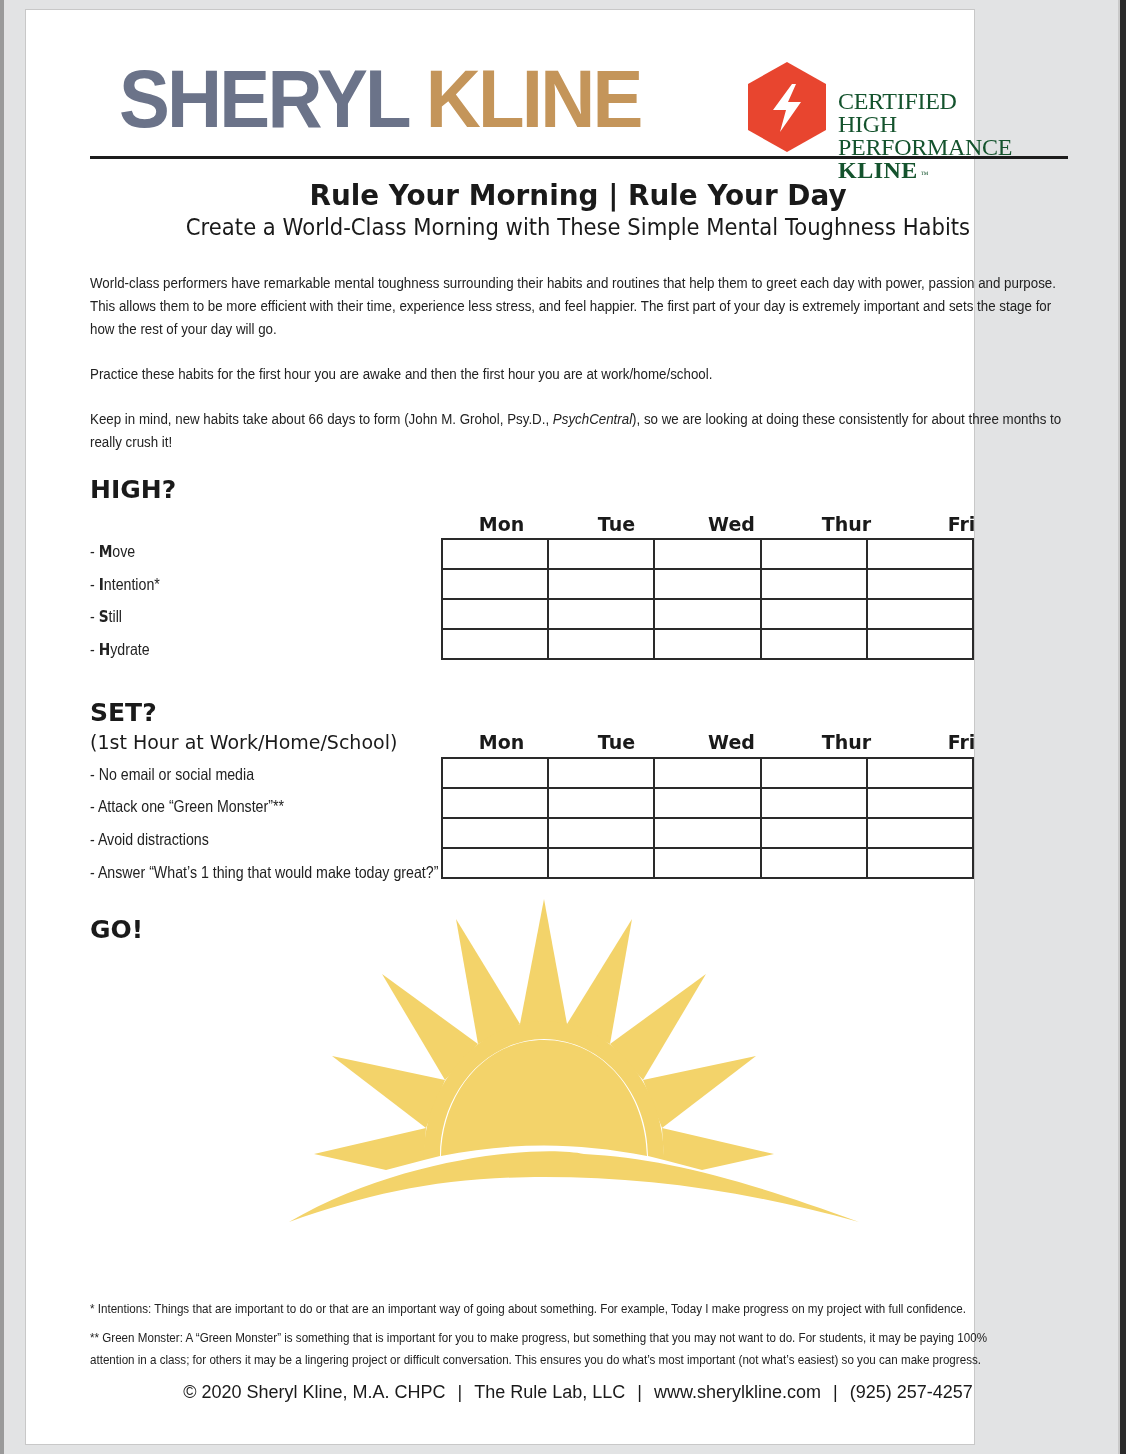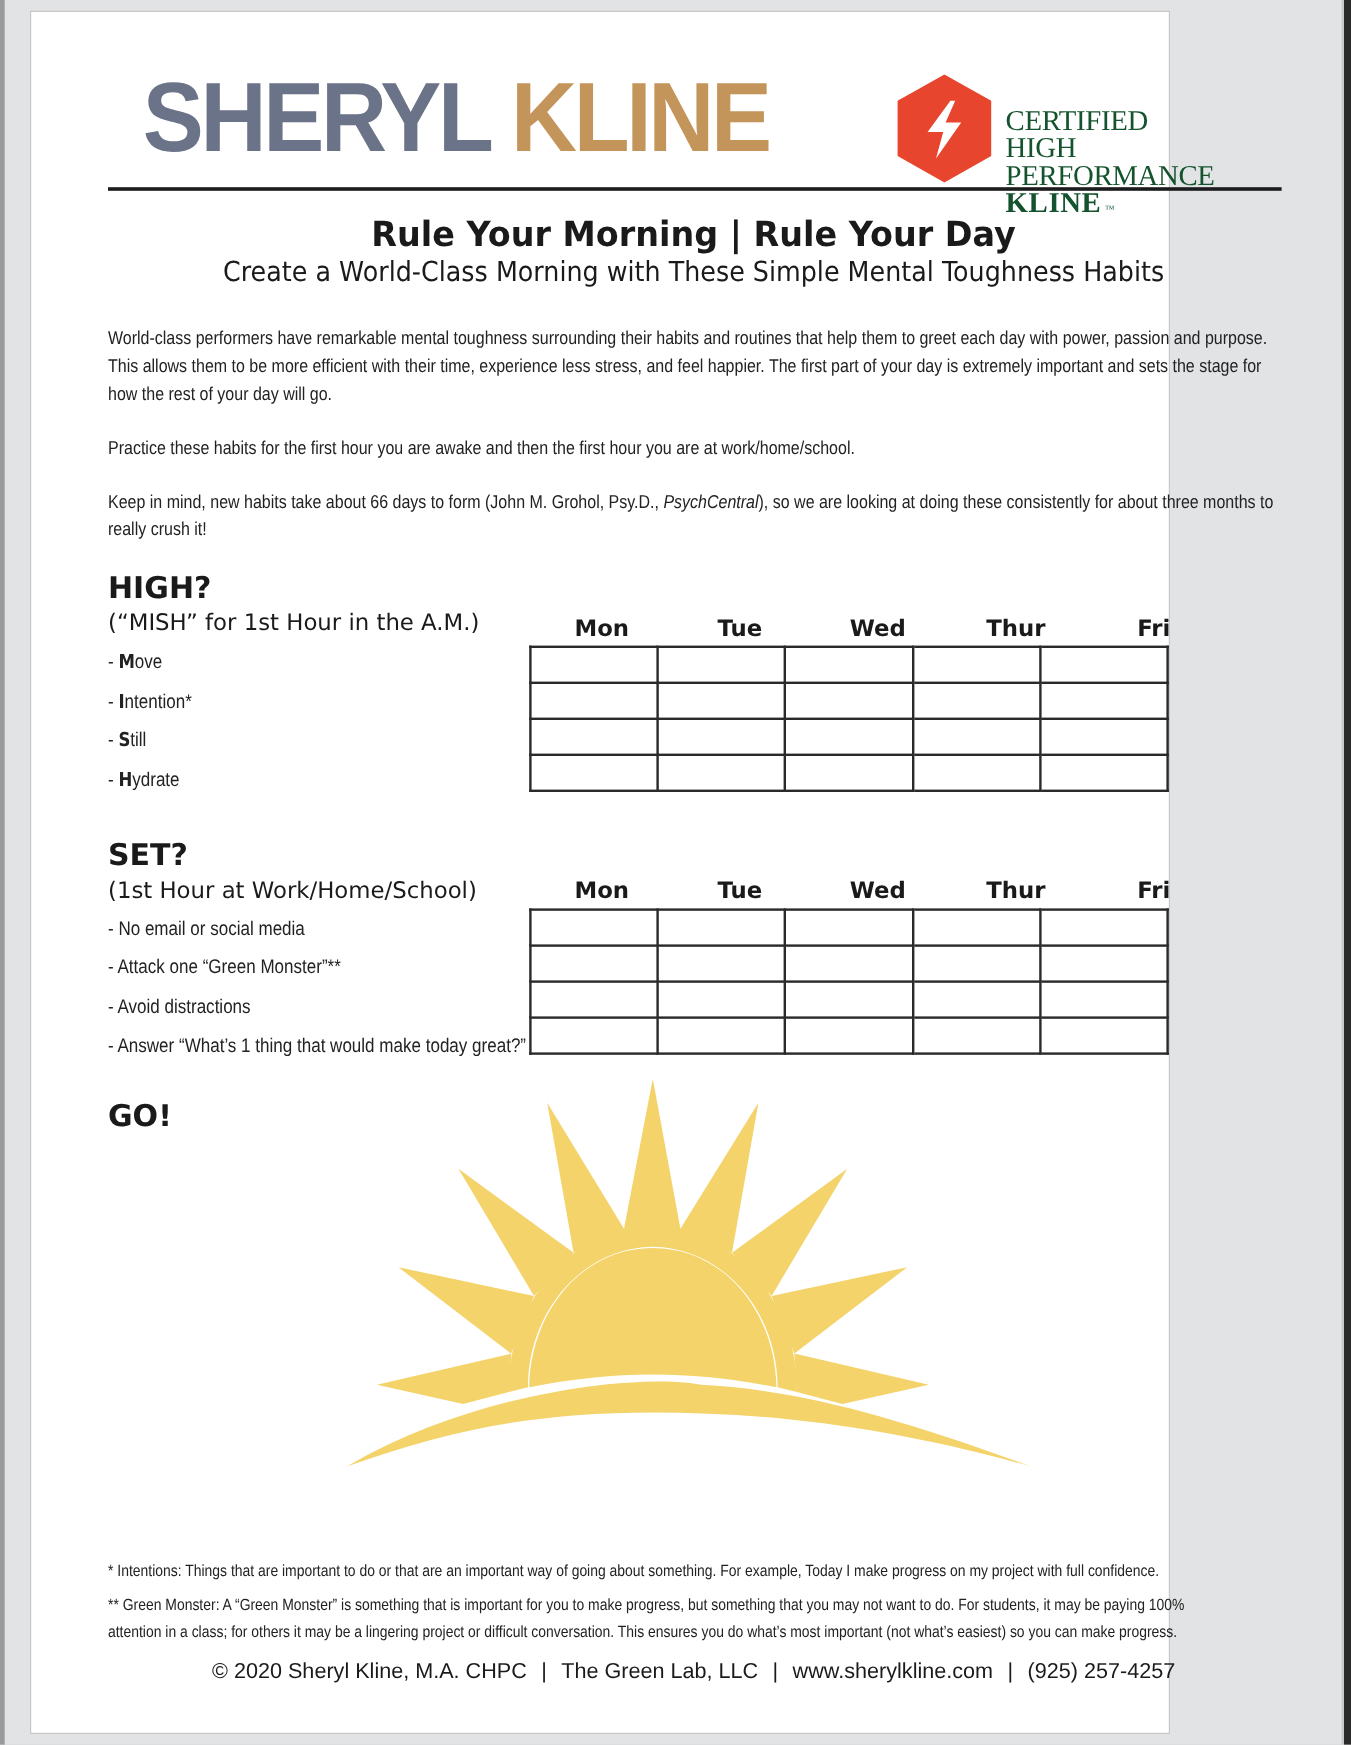--- a/index.html
+++ b/index.html
@@ -79,21 +79,20 @@
   <div class="abs rule"></div>
 
   <div class="abs title">Rule Your Morning | Rule Your Day</div>
   <div class="abs subtitle">Create a World-Class Morning with These Simple Mental Toughness Habits</div>
 
   <div class="abs para p1">World-class performers have remarkable mental toughness surrounding their habits and routines that help them to greet each day with power, passion and purpose. This allows them to be more efficient with their time, experience less stress, and feel happier. The first part of your day is extremely important and sets the stage for how the rest of your day will go.</div>
   <div class="abs para p2">Practice these habits for the first hour you are awake and then the first hour you are at work/home/school.</div>
   <div class="abs para p3"><span>Keep in mind, new habits take about 66 days to form (John M. Grohol, Psy.D., </span><i>PsychCentral</i><span>), so we are looking at doing these consistently for about three months to really crush it!</span></div>
 
   <div class="abs sec-title" style="top:465px;">HIGH?</div>
-  <div class="abs sec-sub" style="top:498px;">(“MISH” for 1st Hour in the A.M.)</div>
 
   <div class="abs item" style="top:532px;"><span>- </span><b>M</b><span>ove</span></div>
   <div class="abs item" style="top:565px;"><span>- </span><b>I</b><span>ntention*</span></div>
   <div class="abs item" style="top:597px;"><span>- </span><b>S</b><span>till</span></div>
   <div class="abs item" style="top:630px;"><span>- </span><b>H</b><span>ydrate</span></div>
 
   <div class="abs days" style="left:418px; top:503px;">
     <span>Mon</span>
     <span>Tue</span>
     <span>Wed</span>
@@ -202,16 +201,16 @@
 
       <path d="M5,332 C120,265 260,255 300,264 C380,268 460,290 575,332 C460,300 360,287 260,287 C160,287 90,302 5,332 Z"></path>
     </g>
   </svg>
 
   <div class="abs foot" style="top:1288px;">* Intentions:  Things that are important to do or that are an important way of going about something. For example, Today I make progress on my project with full confidence.</div>
   <div class="abs foot" style="top:1317px;">**  Green Monster:  A “Green Monster” is something that is important for you to make progress, but something that you may not want to do. For students, it may be paying 100%</div>
   <div class="abs foot" style="top:1339px;">attention in a class; for others it may be a lingering project or difficult conversation. This ensures you do what’s most important (not what’s easiest) so you can make progress.</div>
 
   <div class="abs copyright">
-    <span>© 2020 Sheryl Kline, M.A. CHPC</span><span class="sep">|</span><span>The Green Lab, LLC</span><span class="sep">|</span><span>www.sherylkline.com</span><span class="sep">|</span><span>(925) 257-4257</span>
+    <span>© 2020 Sheryl Kline, M.A. CHPC</span><span class="sep">|</span><span>The Rule Lab, LLC</span><span class="sep">|</span><span>www.sherylkline.com</span><span class="sep">|</span><span>(925) 257-4257</span>
   </div>
 
 </div>
 
 </body></html>

